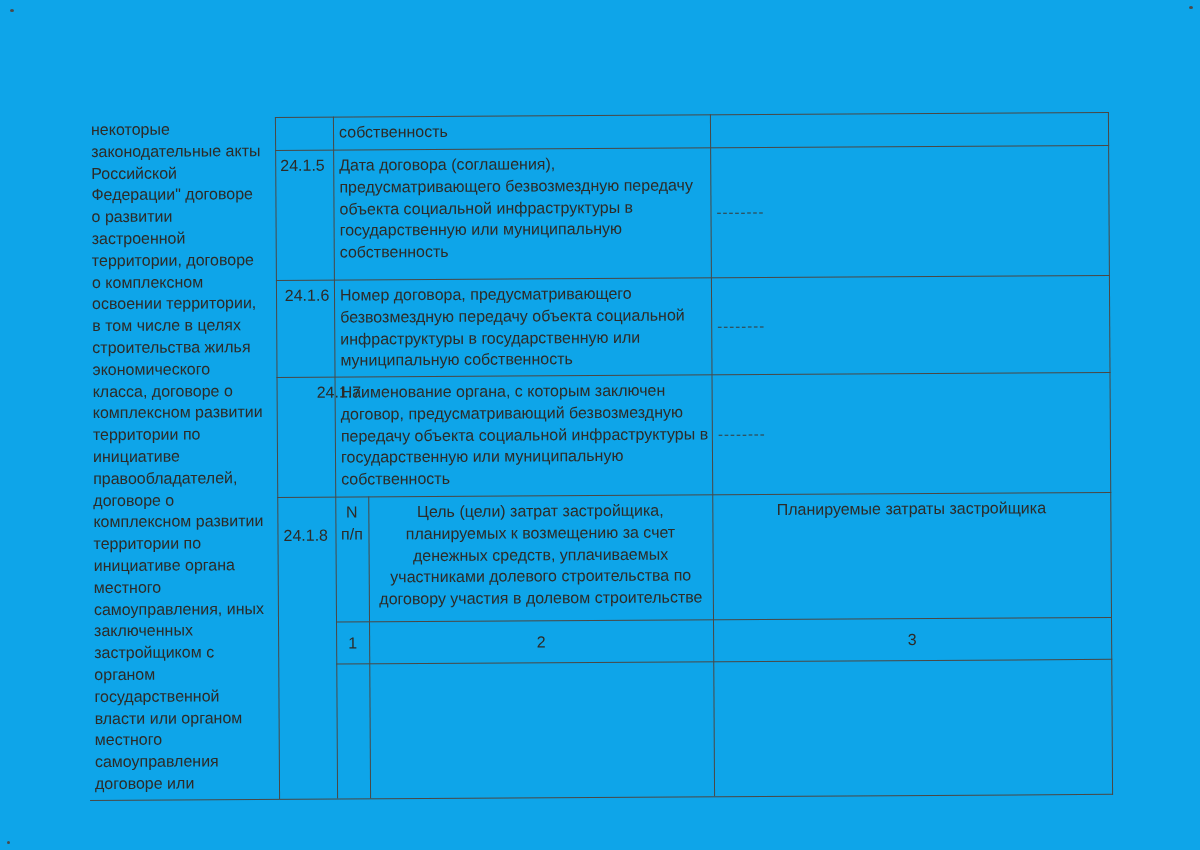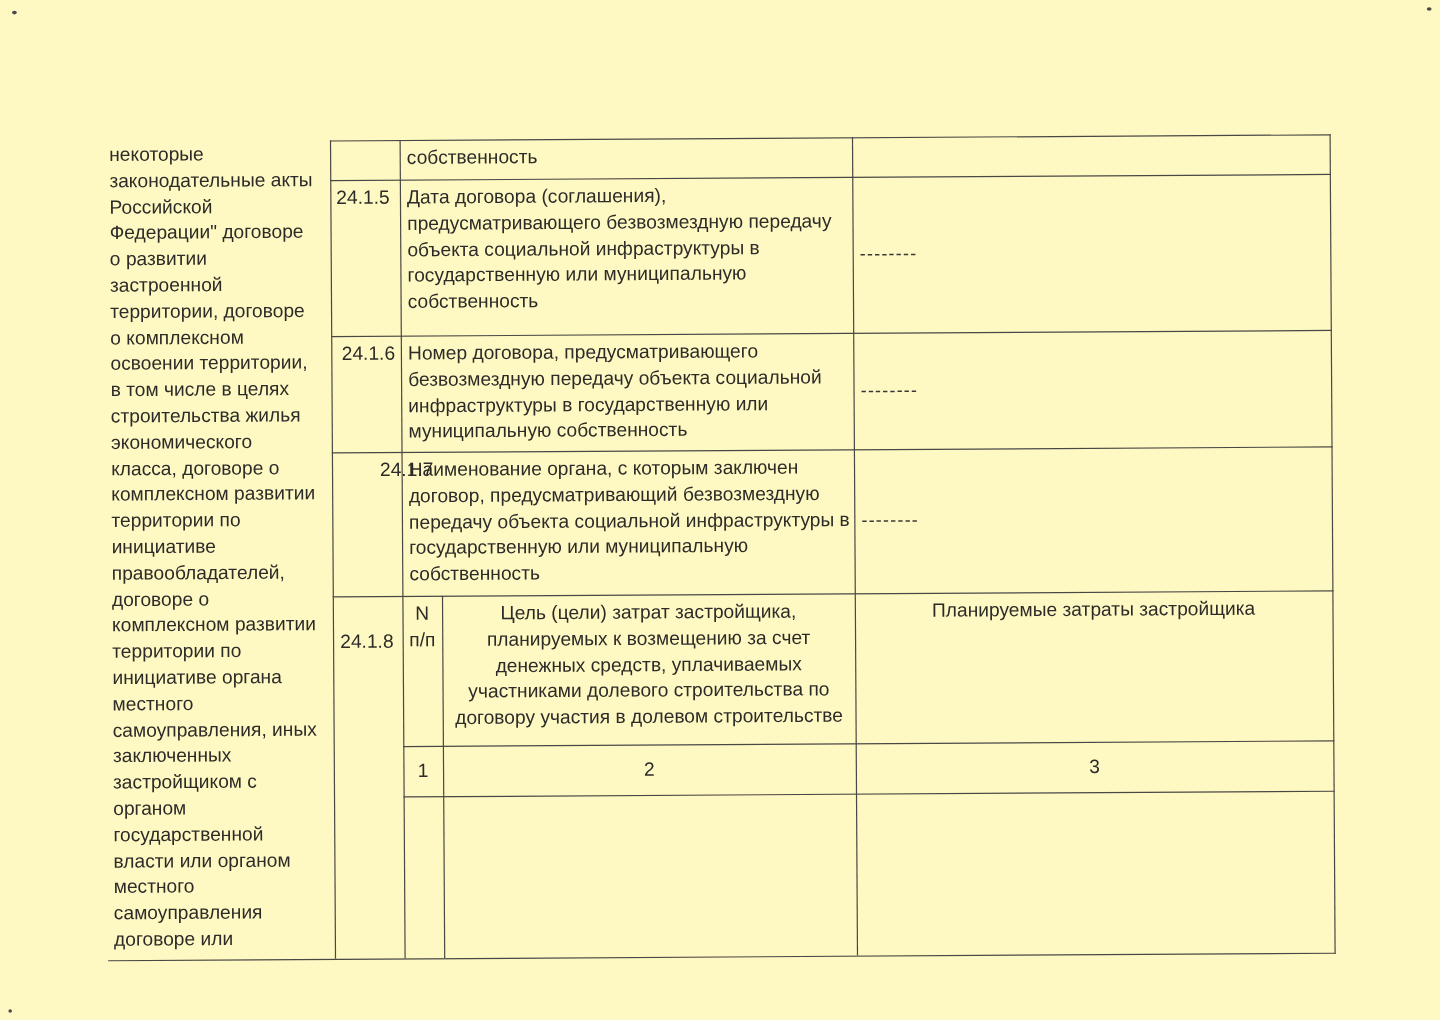--- a/index.html
+++ b/index.html
@@ -1,18 +1,18 @@
 <!DOCTYPE html>
 <html><head>
 <meta charset="utf-8">
 <style>
   html,body{margin:0;padding:0;background:#e9e9e9;}
   .canvas{
     position:relative;width:1200px;height:850px;margin:0 auto;
-    background:#fef9c3;overflow:hidden;
+    background:#0ea5e9;overflow:hidden;
     font-family:"Liberation Sans","DejaVu Sans",sans-serif;
     color:#2d2b28;font-size:16px;line-height:21.8px;
   }
   .sheet{position:absolute;inset:0;transform:rotate(-0.35deg);transform-origin:600px 456px;}
   .hl,.vl{position:absolute;background:#4a4845;}
   .hl{height:1px;}
   .vl{width:1px;}
   .txt{position:absolute;white-space:pre-line;}
   .center{text-align:center;}
   .vflex{display:flex;align-items:center;}

